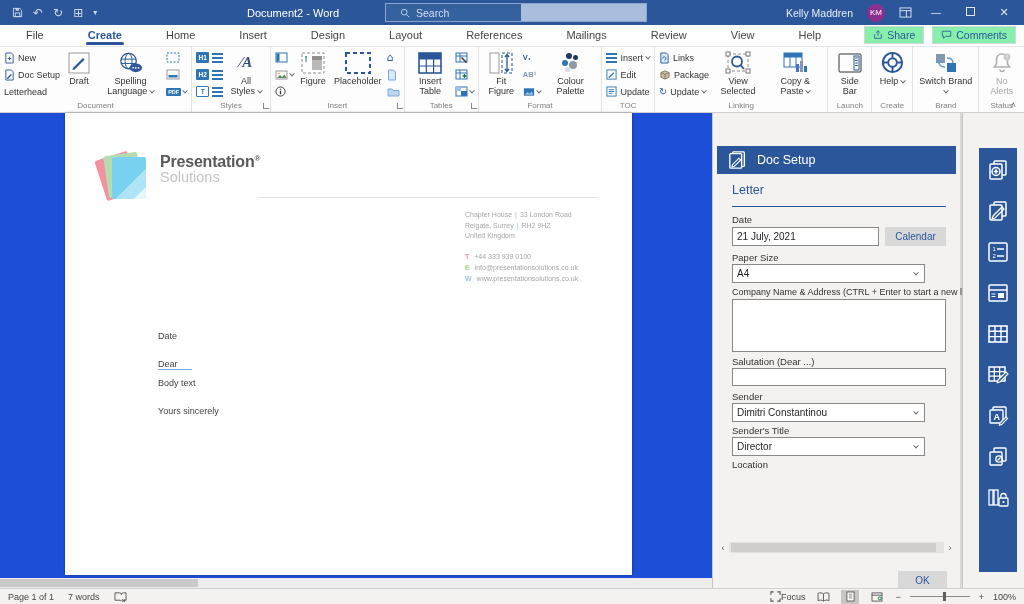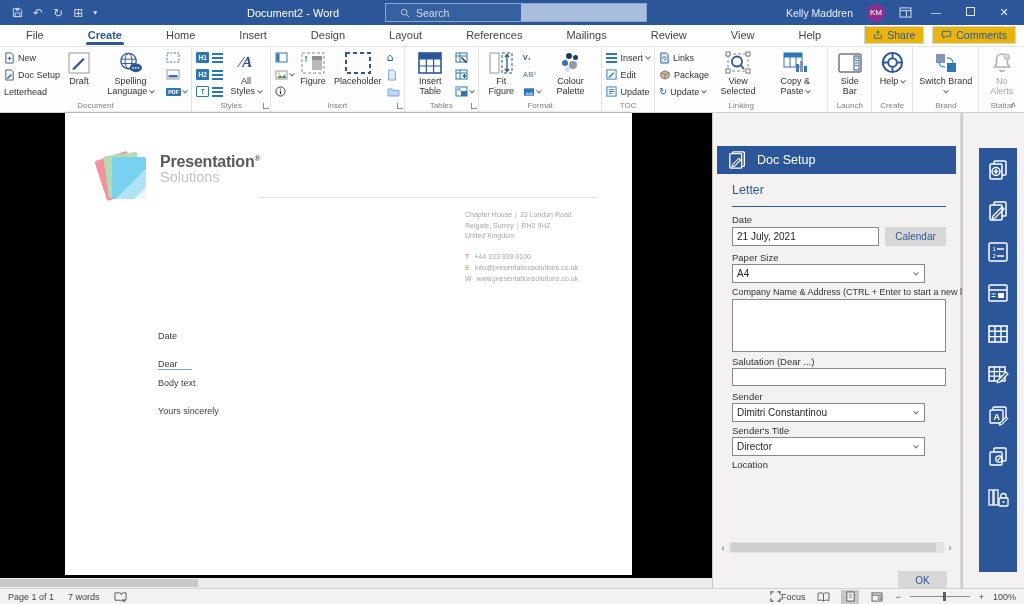--- a/index.html
+++ b/index.html
@@ -20,21 +20,21 @@
   .winbtn { color:#dfe7f3; font-size:11px; width:20px; text-align:center; cursor:pointer; font-family:"DejaVu Sans",sans-serif;}
   .maxbox { width:9px; height:9px; border:1px solid #dfe7f3; display:inline-block; }
 
   
   .tabrow { position:absolute; top:25px; left:0; right:0; height:22px; background:#fff; display:flex; align-items:center; border-bottom:1px solid #e5e5e5;}
   .tabs { display:flex; gap:16px; padding-left:12px; }
   .tab { font-size:11px; color:#444; padding:3px 14px 4px; cursor:pointer; position:relative; }
   .tab.active { color:#2b579a; font-weight:bold; }
   .tab.active::after { content:""; position:absolute; left:12px; right:12px; bottom:0; height:3px; background:#2b579a; border-radius:2px; }
   .tabrow-right { position:absolute; right:8px; top:1px; display:flex; gap:8px; }
-  .pillbtn { display:flex; align-items:center; gap:4px; border:1px solid #d6d6d6; background:#eab308; color:#2b579a; font-size:10.5px; padding:2px 8px; cursor:pointer; }
+  .pillbtn { display:flex; align-items:center; gap:4px; border:1px solid #d6d6d6; background:#86efac; color:#2b579a; font-size:10.5px; padding:2px 8px; cursor:pointer; }
 
   
   .ribbon { position:absolute; top:47px; left:0; right:0; height:66px; background:#fdfdfd; border-bottom:1px solid #cfcfcf; display:flex; }
   .rgroup { display:flex; flex-direction:column; padding:2px 4px 0; border-right:1px solid #e3e3e3; position:relative; }
   .ritems { display:flex; align-items:flex-start; gap:3px; flex:1; }
   .glabel { font-size:8px; color:#828282; text-align:center; height:12px; line-height:12px; }
   .launcher { position:absolute; right:1px; bottom:3px; width:6px; height:6px; border-left:1px solid #8a8a8a; border-bottom:1px solid #8a8a8a; cursor:pointer;}
   .stack { display:flex; flex-direction:column; }
   .rrow { display:flex; align-items:center; gap:3px; font-size:9px; color:#333; height:17px; cursor:pointer; white-space:nowrap; }
   .rbig { display:flex; flex-direction:column; align-items:center; font-size:9px; color:#333; text-align:center; line-height:1.15; padding:0 2px; cursor:pointer; min-width:32px;}
@@ -46,21 +46,21 @@
   .badge { background:#2e75b6; color:#fff; font-size:6.5px; font-weight:bold; width:13px; height:11px; display:inline-flex; align-items:center; justify-content:center; border-radius:1px;}
   .li3 { width:11px; height:10px; background:repeating-linear-gradient(#2e75b6 0 2px, transparent 2px 4px); }
   .gA { font-size:15px; font-weight:bold; font-style:italic; color:#35507d; font-family:"Liberation Serif",serif; }
   .vtxt { color:#2b579a; font-size:7.5px; font-weight:bold; }
   .dots { position:relative; width:22px; height:22px; }
   .dots i { position:absolute; border-radius:50%; }
   .pdfb { background:#2e75b6; color:#fff; font-size:5.5px; font-weight:bold; padding:1px 2px; border-radius:1px; }
   .collapse { position:absolute; right:8px; bottom:2px; color:#666; font-size:9px; cursor:pointer; }
 
   
-  .workspace { position:absolute; top:113px; left:0; width:804px; height:475px; background:#000000; }
+  .workspace { position:absolute; top:113px; left:0; width:804px; height:475px; background:#1d4ed8; }
   .page { position:absolute; left:65px; top:0; width:567px; height:462px; background:#fff; box-shadow:0 0 3px rgba(0,0,0,.35); }
   .vscroll { position:absolute; right:3px; top:3px; width:9px; height:460px; background:#ececec; }
   .vscroll .thumb { position:absolute; top:2px; left:1px; width:7px; height:210px; background:#c6c6c6; }
   .hscroll { position:absolute; left:0; bottom:0; width:712px; height:10px; background:#ececec; }
   .hscroll .thumb { position:absolute; left:0; top:1px; width:198px; height:8px; background:#c9c9c9; }
 
   .logo { position:absolute; left:33px; top:40px; display:flex; align-items:flex-start; gap:10px;}
   .pages { position:relative; width:52px; height:52px; }
   .pg { position:absolute; width:34px; height:42px; border-radius:2px; }
   .pg.pink { background:#f4919e; transform:rotate(-18deg); left:2px; top:2px; }

